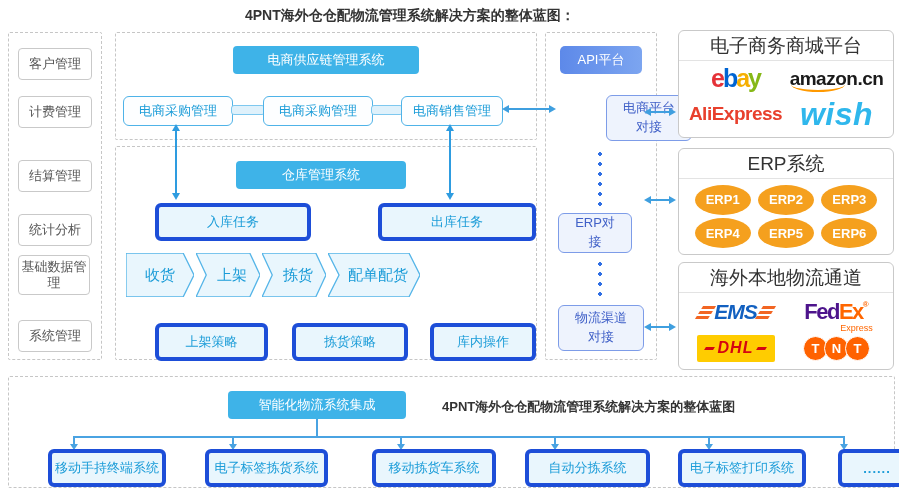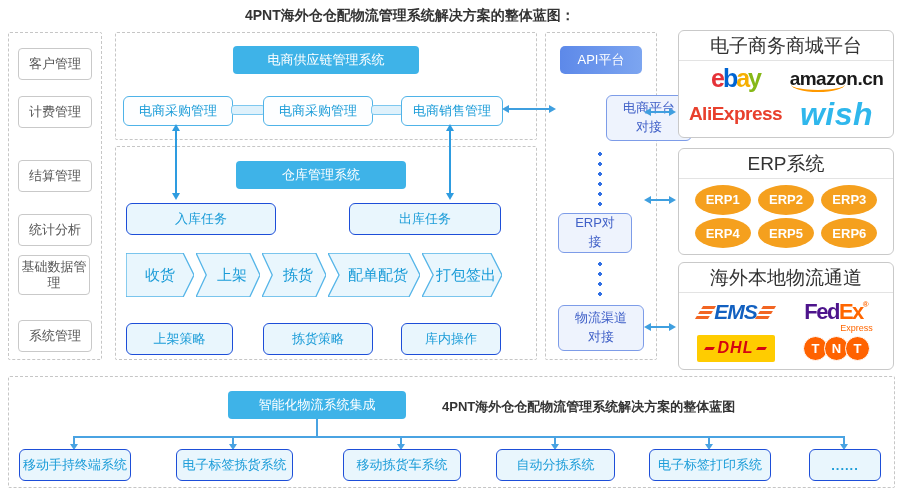--- a/index.html
+++ b/index.html
@@ -7,22 +7,22 @@
         font-family:"Liberation Sans",sans-serif;overflow:hidden;}
 
   .dashed{position:absolute;border:1px dashed #c6c6c6;border-radius:2px;}
 
   .blue-hdr{position:absolute;background:#3eb3e8;color:#fff;font-size:13px;
             display:flex;align-items:center;justify-content:center;border-radius:4px;}
   .api-hdr{background:linear-gradient(90deg,#5d89e9,#7ca5f0);border-radius:5px;}
 
   .wbox{position:absolute;background:#fdfeff;border:1px solid #4fb3e8;border-radius:6px;
         color:#1b9cd8;font-size:13px;display:flex;align-items:center;justify-content:center;}
-  .lbox{position:absolute;background:#e9f6fd;border:1px solid #1d4ed8;border-radius:6px;
-        color:#1b9cd8;font-size:13px;display:flex;align-items:center;justify-content:center;}
+  .lbox{position:absolute;background:#e9f6fd;border:4px solid #1d4ed8;border-radius:6px;
+        color:#1b9cd8;font-size:13px;display:flex;align-items:center;justify-content:center;margin-left:29px;}
   .abox{position:absolute;background:#eef3fd;border:1px solid #7d9ce8;border-radius:6px;
         color:#4161c8;font-size:13px;display:flex;align-items:center;justify-content:center;
         text-align:center;line-height:1.45;padding:0 10px;box-sizing:border-box;}
   .pill{position:absolute;background:#fff;border:1px solid #c9c9c9;border-radius:4px;
         color:#555;font-size:13px;display:flex;align-items:center;justify-content:center;
         text-align:center;line-height:1.25;}
 
   .title{position:absolute;font-size:14px;font-weight:bold;color:#333;}
 
   .conn{position:absolute;height:8px;background:#dff1fb;border:1px solid #7ec8ef;border-radius:3px;}
@@ -145,26 +145,20 @@
         <polygon points="0,0 84,0 100,22 84,44 0,44 16,22"></polygon>
         </svg>
       <span>拣货</span>
     </div>
     <div class="chev notch" style="left:212px;top:106px;width:92px;height:44px;">
       <svg viewBox="0 0 100 44" preserveAspectRatio="none">
         <polygon points="0,0 88,0 100,22 88,44 0,44 12,22"></polygon>
         </svg>
       <span>配单配货</span>
     </div>
-    <div class="chev notch" style="left:306px;top:106px;width:80px;height:44px;">
-      <svg viewBox="0 0 100 44" preserveAspectRatio="none">
-        <polygon points="0,0 86,0 100,22 86,44 0,44 14,22"></polygon>
-        </svg>
-      <span>打包签出</span>
-    </div>
 
     <div class="lbox" style="left:10px;top:176px;width:105px;height:30px;">上架策略</div>
     <div class="lbox" style="left:147px;top:176px;width:108px;height:30px;">拣货策略</div>
     <div class="lbox" style="left:285px;top:176px;width:98px;height:30px;">库内操作</div>
   </div>
 
   <div class="dashed" style="left:545px;top:32px;width:110px;height:326px;">
     <div class="blue-hdr api-hdr" style="left:14px;top:13px;width:82px;height:28px;">API平台</div>
     <div class="abox" style="left:12px;top:62px;width:86px;height:46px;margin-left:48px;">电商平台对接</div>
     <div class="dotcol" style="left:52px;top:116px;height:58px;"></div>

